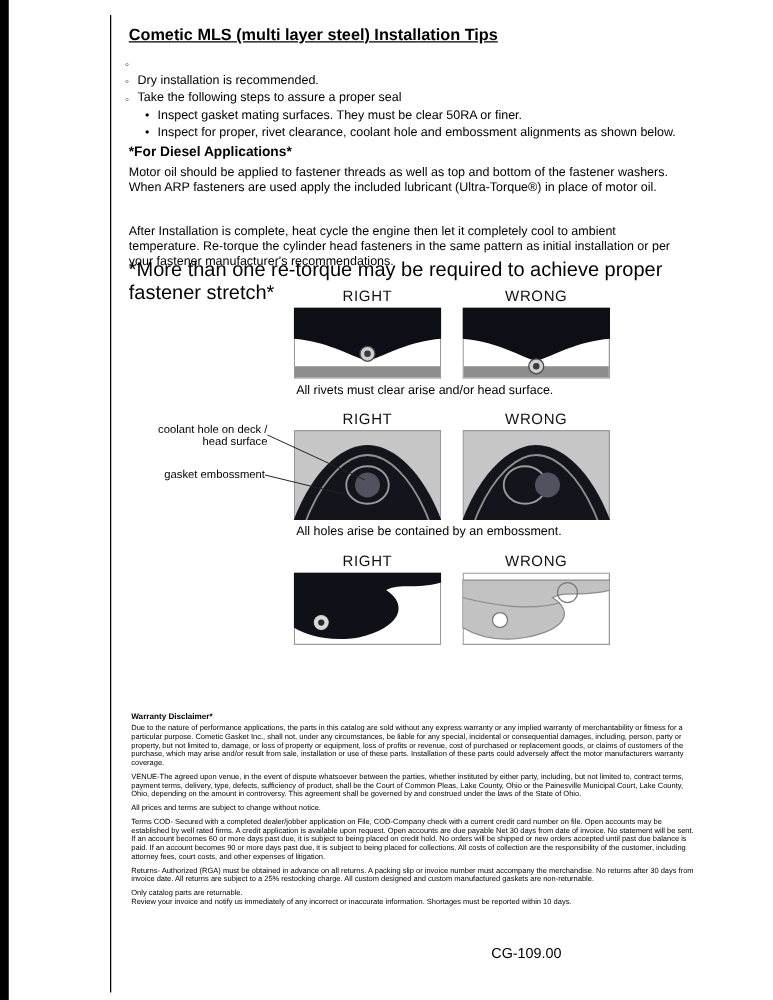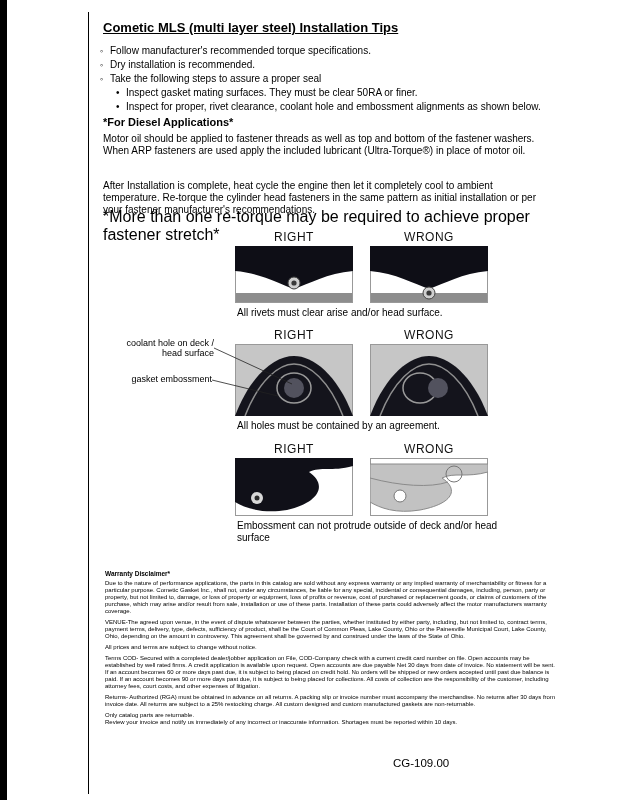--- a/index.html
+++ b/index.html
@@ -41,21 +41,20 @@
 <body>
 
 <div class="left-strip"></div>
 <div class="vrule"></div>
 
 <div class="title">Cometic MLS (multi layer steel) Installation Tips</div>
 
 <div class="tips">
   <div class="bullet-row">
     <span class="marker">◦</span>
-    <span>Follow manufacturer's recommended torque specifications.</span>
   </div>
   <div class="bullet-row">
     <span class="marker">◦</span>
     <span>Dry installation is recommended.</span>
   </div>
   <div class="bullet-row">
     <span class="marker">◦</span>
     <span>Take the following steps to assure a proper seal</span>
   </div>
   <div class="bullet-row sub">
@@ -107,39 +106,38 @@
     <ellipse cx="59" cy="44" rx="17" ry="15" fill="none" stroke="#9a9a9a" stroke-width="1.5"></ellipse>
     <circle cx="59" cy="44" r="10" fill="#52525e"></circle>
   </svg>
   <svg class="dimg" style="left:370px;top:118px;" width="118" height="72" viewBox="0 0 118 72">
     <rect x="0.5" y="0.5" width="117" height="71" fill="#c6c6c6" stroke="#999"></rect>
     <path d="M0,72 C16,30 40,12 59,12 C78,12 102,30 118,72 Z" fill="#14141c"></path>
     <path d="M10,72 C24,36 44,20 59,20 C74,20 94,36 108,72" fill="none" stroke="#8f8f8f" stroke-width="1.5"></path>
     <ellipse cx="50" cy="44" rx="17" ry="15" fill="none" stroke="#9a9a9a" stroke-width="1.5"></ellipse>
     <circle cx="68" cy="44" r="10" fill="#52525e"></circle>
   </svg>
-  <div class="caption" style="left:237px;top:194px;width:300px;">All holes must be contained by an agreement.</div>
+  <div class="caption" style="left:237px;top:194px;width:300px;">All holes arise be contained by an embossment.</div>
 
   <div class="col-label" style="left:235px;top:216px;">RIGHT</div>
   <div class="col-label" style="left:370px;top:216px;">WRONG</div>
 
   <svg class="dimg" style="left:235px;top:232px;" width="118" height="58" viewBox="0 0 118 58">
     <rect x="0.5" y="0.5" width="117" height="57" fill="#ffffff" stroke="#999"></rect>
     <path d="M0,0 H118 V8 C96,14 86,8 74,14 C92,26 86,44 52,52 C28,56 10,50 0,44 Z" fill="#101018"></path>
     <circle cx="22" cy="40" r="6" fill="#d8d8d8"></circle>
     <circle cx="22" cy="40" r="2.5" fill="#2a2a2a"></circle>
   </svg>
   <svg class="dimg" style="left:370px;top:232px;" width="118" height="58" viewBox="0 0 118 58">
     <rect x="0.5" y="0.5" width="117" height="57" fill="#ffffff" stroke="#999"></rect>
     <path d="M0,6 H118 V14 C96,20 84,14 72,20 C90,32 82,46 50,52 C26,56 10,50 0,44 Z" fill="#c2c2c2" stroke="#8a8a8a"></path>
     <path d="M0,20 C30,28 60,30 78,24" fill="none" stroke="#8a8a8a"></path>
     <circle cx="30" cy="38" r="6" fill="#ffffff" stroke="#777"></circle>
     <circle cx="84" cy="16" r="8" fill="none" stroke="#777"></circle>
   </svg>
-  <div class="caption" style="left:237px;top:294px;width:266px;">Embossment can not protrude outside of deck and/or head surface</div>
 
   <svg class="connectors" width="618" height="322" viewBox="0 0 618 322">
     <line x1="214" y1="122" x2="292" y2="158" stroke="#222" stroke-width="0.8"></line>
     <line x1="212" y1="154" x2="278" y2="170" stroke="#222" stroke-width="0.8"></line>
   </svg>
 </div>
 
 <div class="disclaimer">
   <h4>Warranty Disclaimer*</h4>
   <p>Due to the nature of performance applications, the parts in this catalog are sold without any express warranty or any implied warranty of merchantability or fitness for a particular purpose.  Cometic Gasket Inc., shall not, under any circumstances, be liable for any special, incidental or consequential damages, including, person, party or property, but not limited to, damage, or loss of property or equipment, loss of profits or revenue, cost of purchased or replacement goods, or claims of customers of the purchase, which may arise and/or result from sale, installation or use of these parts.  Installation of these parts could adversely affect the motor manufacturers warranty coverage.</p>

